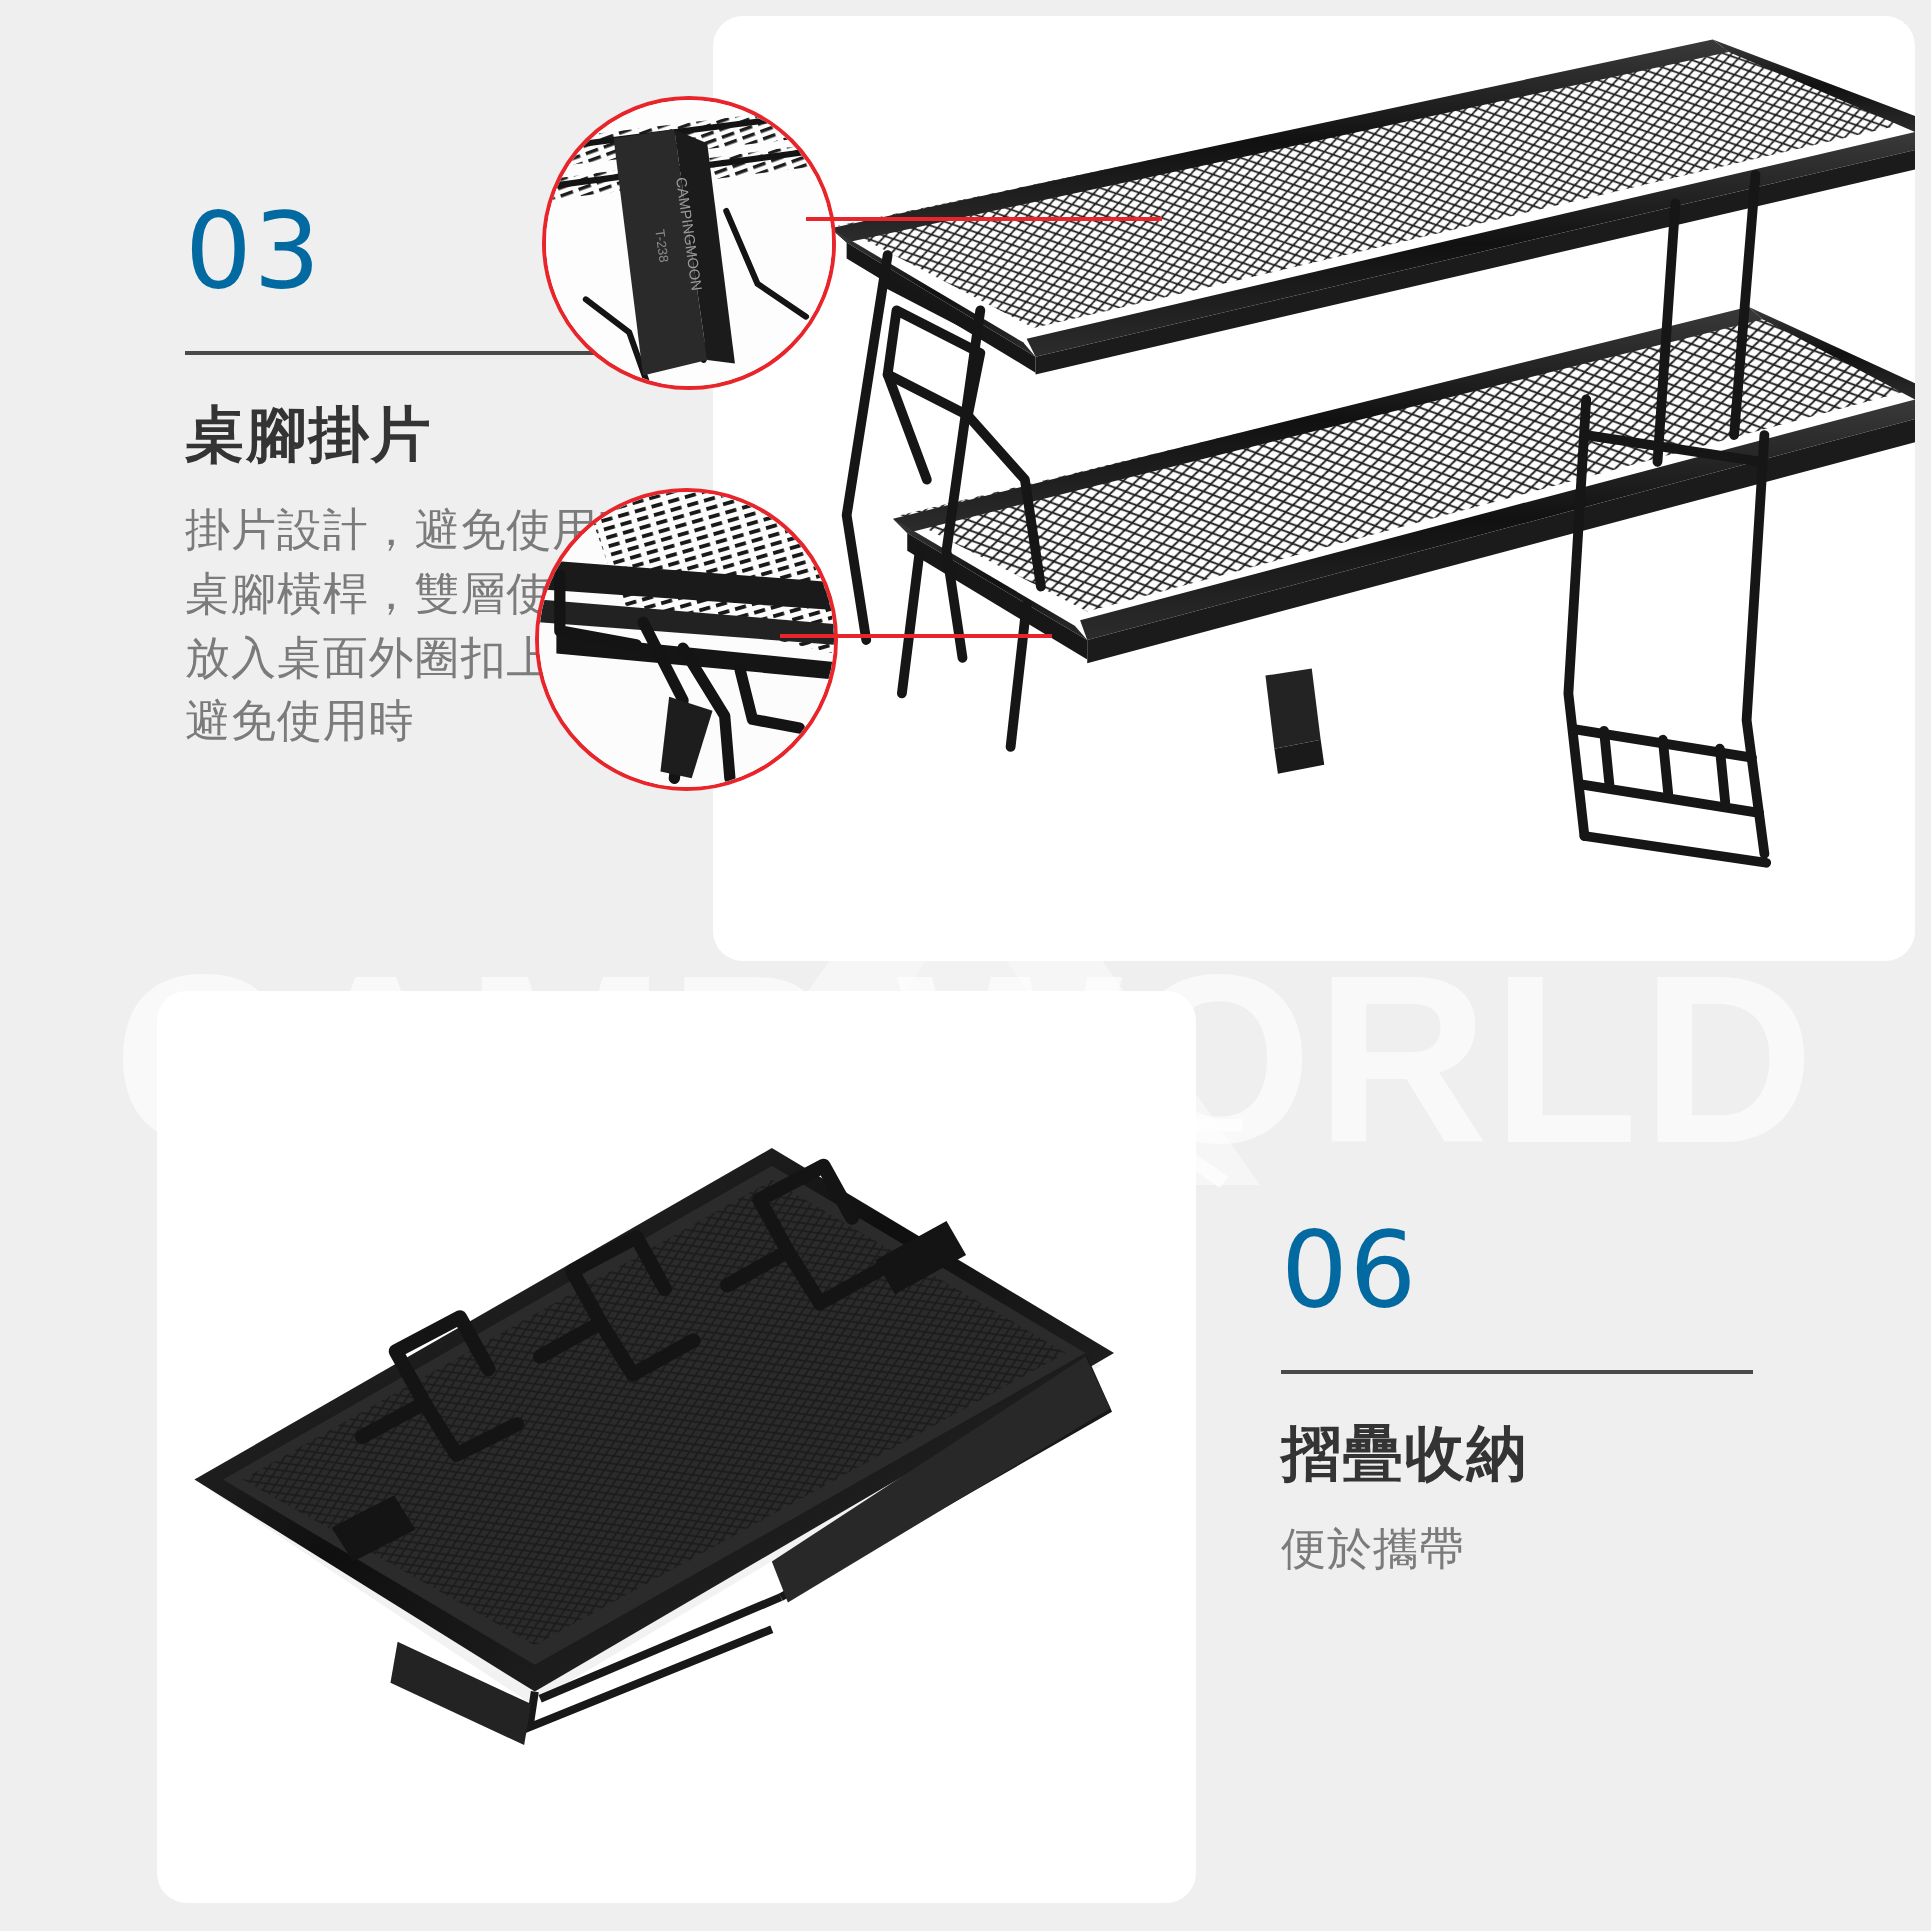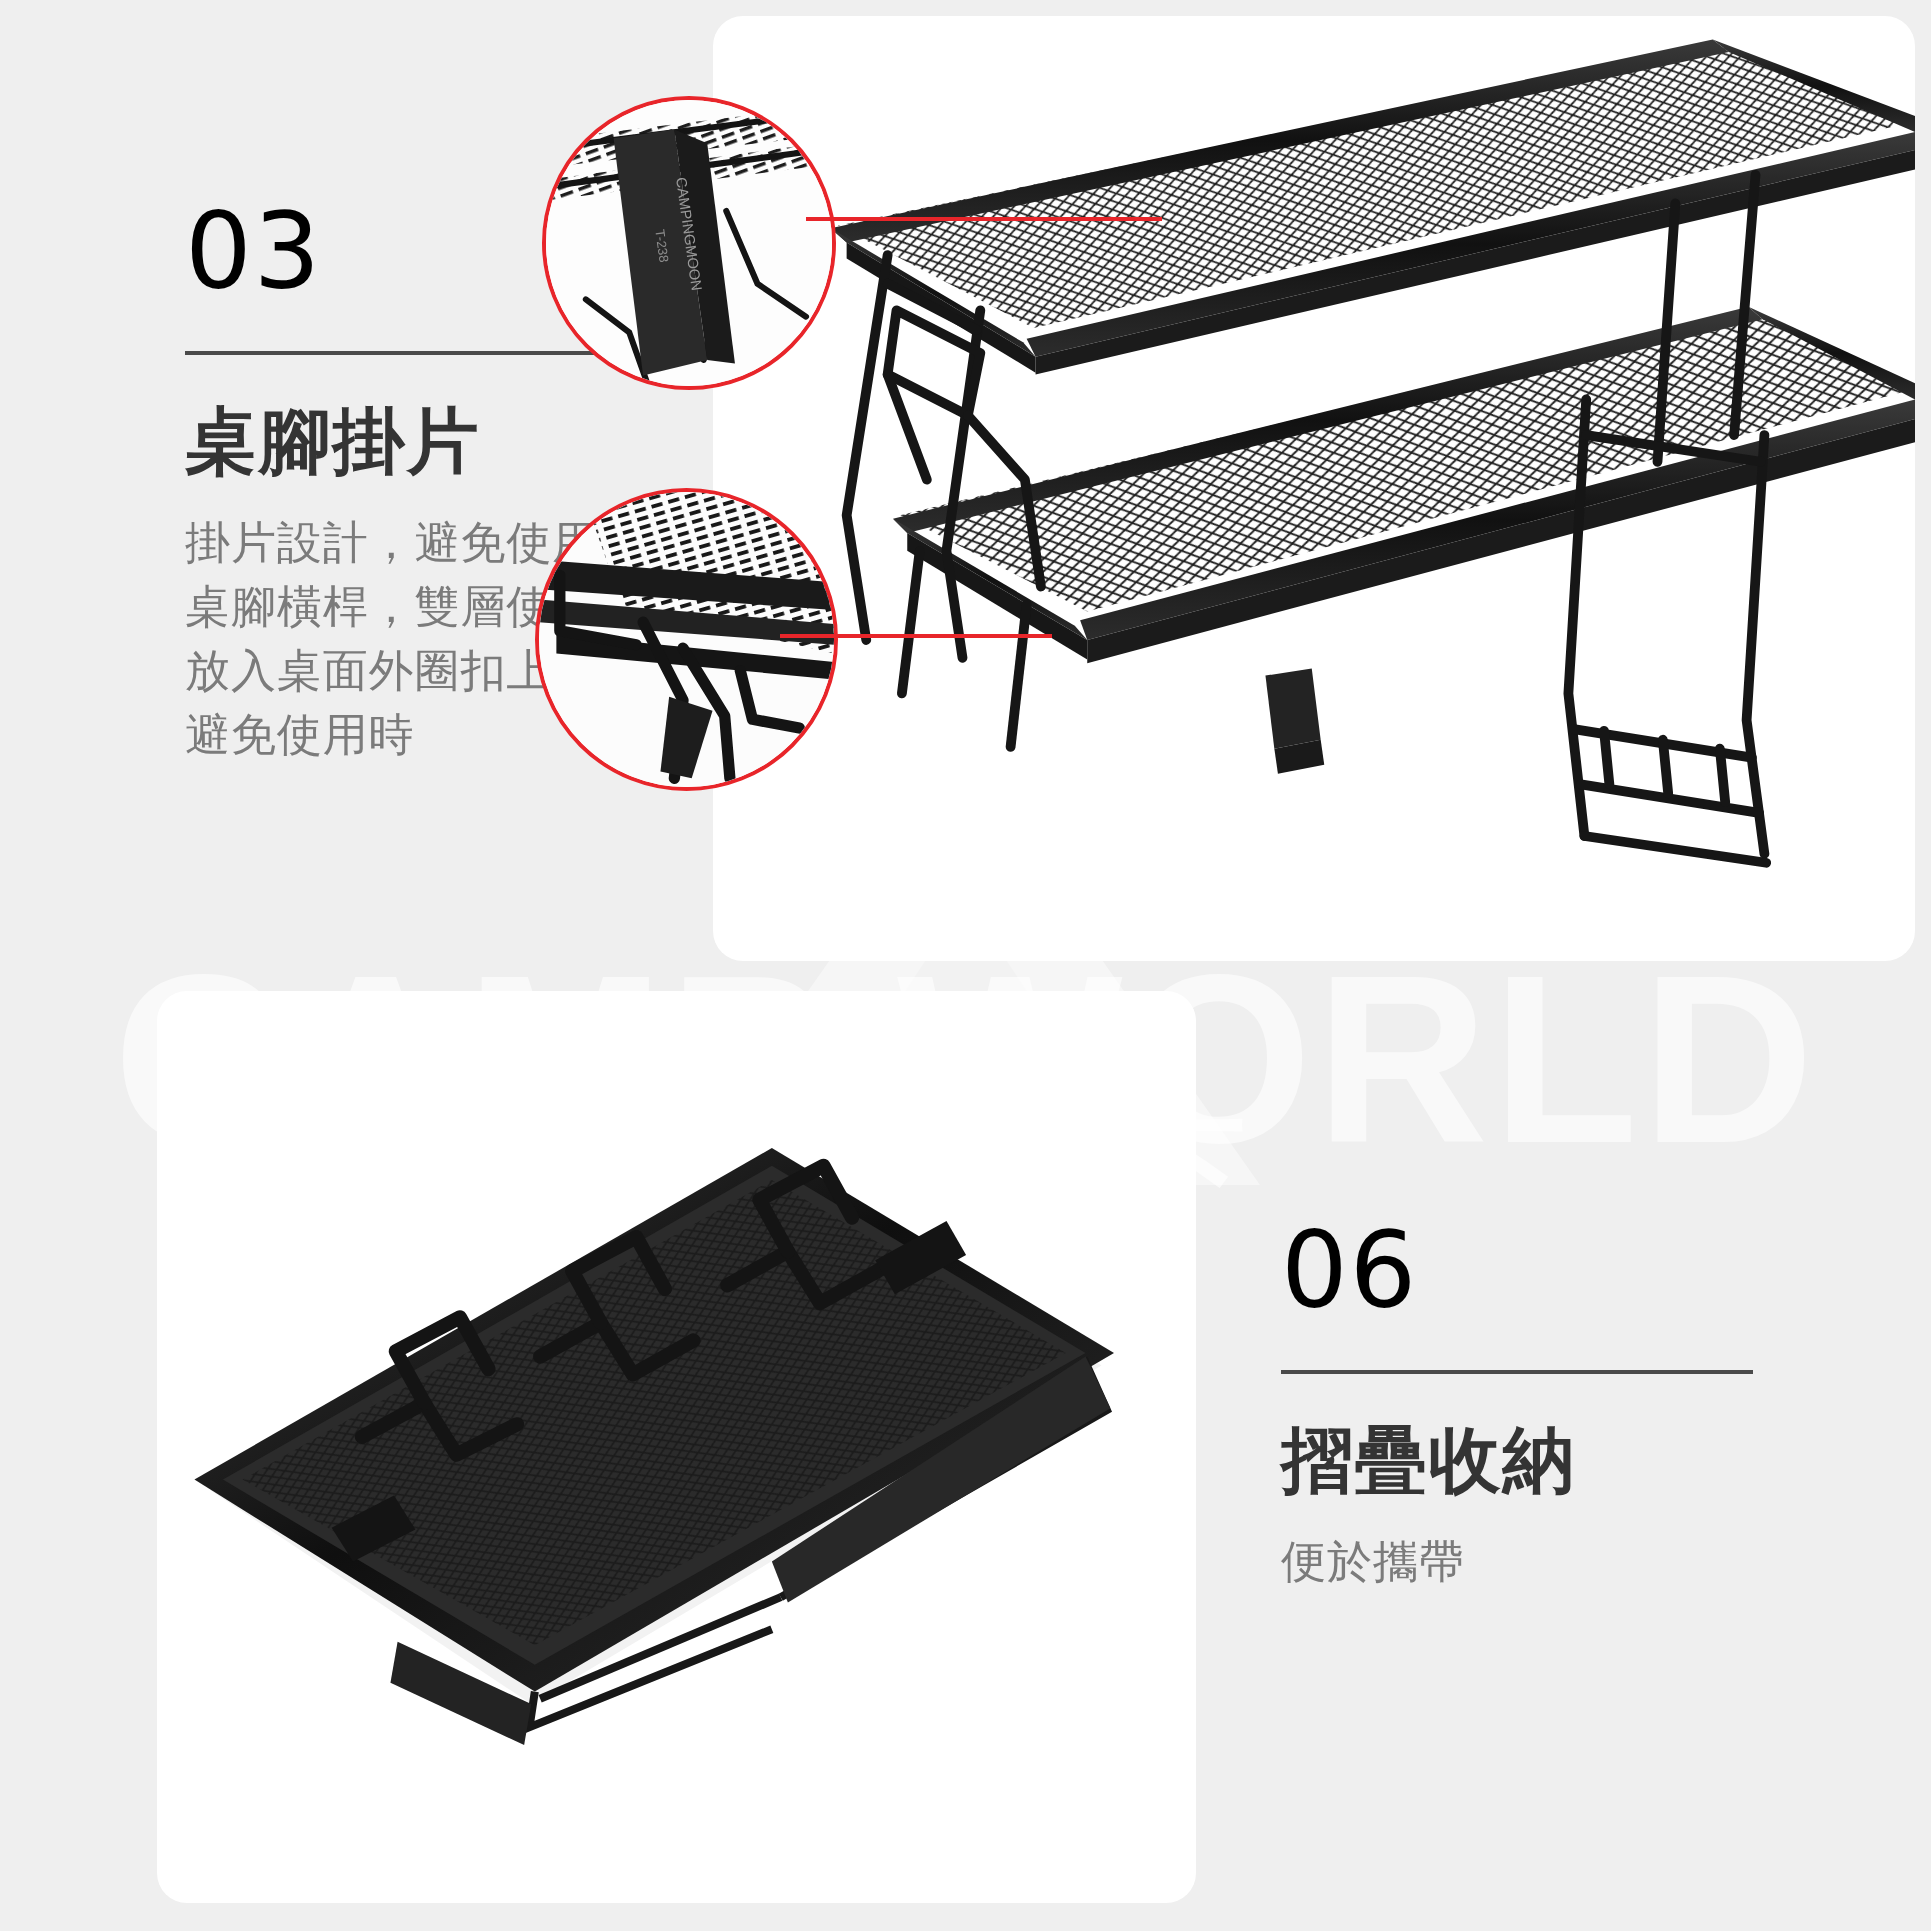--- a/index.html
+++ b/index.html
@@ -87,36 +87,36 @@
   }
 
   
   .textblock { position: absolute; z-index: 3; }
   .tb-03 { left: 185px; top: 200px; width: 552px; }
   .tb-04 { left: 1281px; top: 1219px; width: 588px; }
 
   .num {
     font-size: 105px;
     font-weight: 400;
-    color: #000000;
+    color: #0369a1;
     line-height: 1;
     letter-spacing: 1.8px;
     font-family: "DejaVu Sans", sans-serif;
   }
   .rule {
     margin-top: 46px;
     height: 3.6px;
     background: #4a4a4a;
   }
   .rule-03 { width: 438px; }
   .rule-04 { width: 472px; }
 
   .headline {
     margin-top: 46px;
-    font-size: 72px;
+    font-size: 60px;
     font-weight: 700;
     color: #343434;
     line-height: 1.12;
     letter-spacing: 1.8px;
     white-space: nowrap;
   }
   .desc {
     margin-top: 30px;
     font-size: 45px;
     font-weight: 400;

